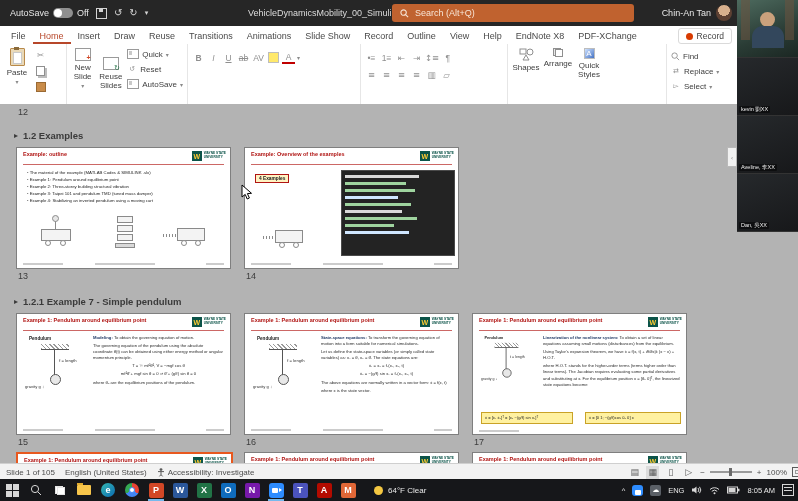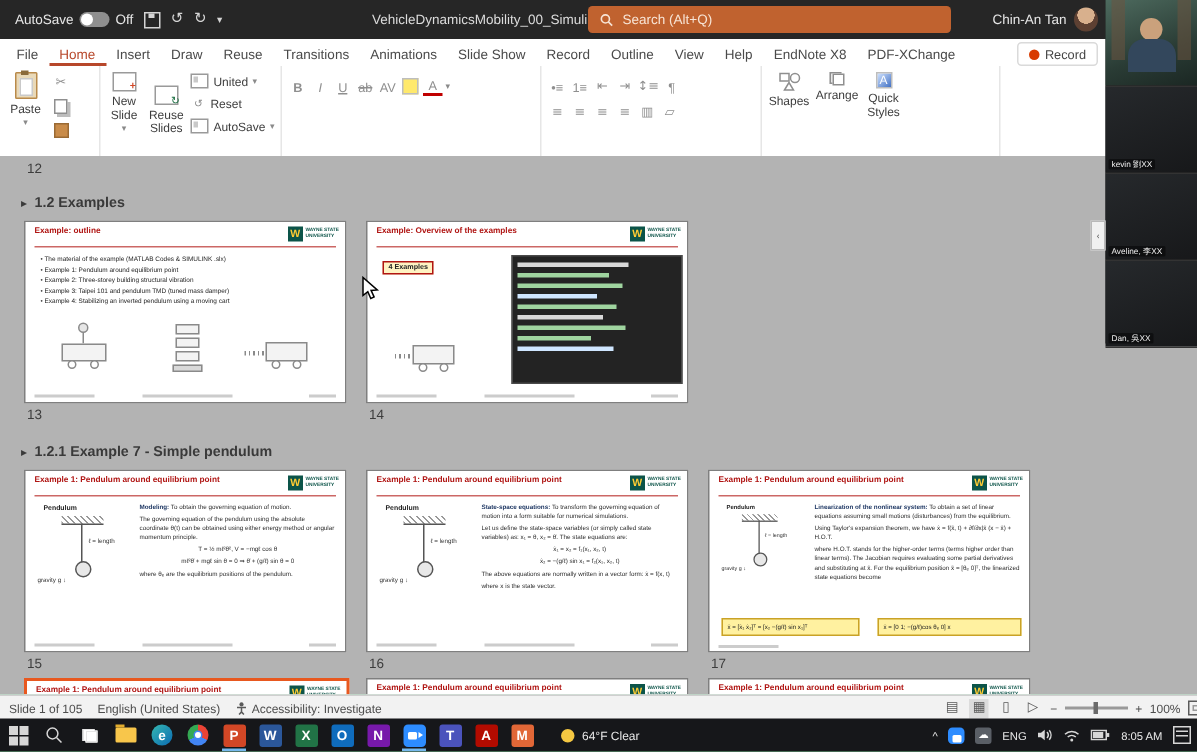--- a/index.html
+++ b/index.html
@@ -228,21 +228,21 @@
           <span>New Slide</span>
           <span class="caret uni">▾</span>
         </div>
         <div class="bigbtn" style="width:32px;justify-content:flex-end;">
           <span class="sldic green"></span>
           <span>Reuse Slides</span>
         </div>
         <div class="smallcol">
           <span class="smallitem">
               <i class="lay-ic"></i>
-              <span>United</span>
+              <span>Quick</span>
               <span class="caret uni">▾</span>
             </span>
           <span class="smallitem">
               <span class="gicon uni" style="min-width:10px;font-size:7px;">↺</span>
               <span>Reset</span>
             </span>
           <span class="smallitem">
               <i class="lay-ic"></i>
               <span>AutoSave</span>
               <span class="caret uni">▾</span>
@@ -311,20 +311,39 @@
         <div class="bigbtn" style="width:26px;">
           <span class="csq" style="background:linear-gradient(135deg,#cfe2ff,#4472c4);color:#fff;font-size:8px;display:flex;align-items:center;justify-content:center;">A</span>
           <span>Quick Styles</span>
         </div>
       </div>
       <span class="rlabel">Drawing</span>
       <span class="dlg uni">◢</span>
     </div>
 
     <div class="rgroup" style="width:66px">
+      <div class="smallcol" style="height:100%;justify-content:flex-start;padding-top:2px;">
+        <span class="smallitem">
+          <svg width="9" height="9" viewBox="0 0 10 10">
+              <circle cx="4" cy="4" r="3" fill="none" stroke="#8f8f8f"></circle>
+              <line x1="6.3" y1="6.3" x2="9" y2="9" stroke="#8f8f8f"></line>
+            </svg>
+          <span>Find</span>
+          </span>
+        <span class="smallitem">
+          <span class="gicon uni" style="min-width:10px;font-size:7px;">⇄</span>
+          <span>Replace</span>
+            <span class="caret uni">▾</span>
+          </span>
+        <span class="smallitem">
+          <span class="gicon" style="min-width:10px;font-size:7px;">▻</span>
+          <span>Select</span>
+            <span class="caret uni">▾</span>
+          </span>
+      </div>
       <span class="rlabel">Editing</span>
     </div>
 
     <div class="rgroup" style="width:46px">
       <div class="bigbtn" style="width:38px;">
         <svg width="13" height="14" viewBox="0 0 14 14">
           <rect x="5" y="1" width="4" height="7" rx="2" fill="#5a5a5a"></rect>
           <path d="M3 6 v1 a4 4 0 0 0 8 0 V6" fill="none" stroke="#5a5a5a"></path>
           <line x1="7" y1="11" x2="7" y2="13" stroke="#5a5a5a"></line>
         </svg>

